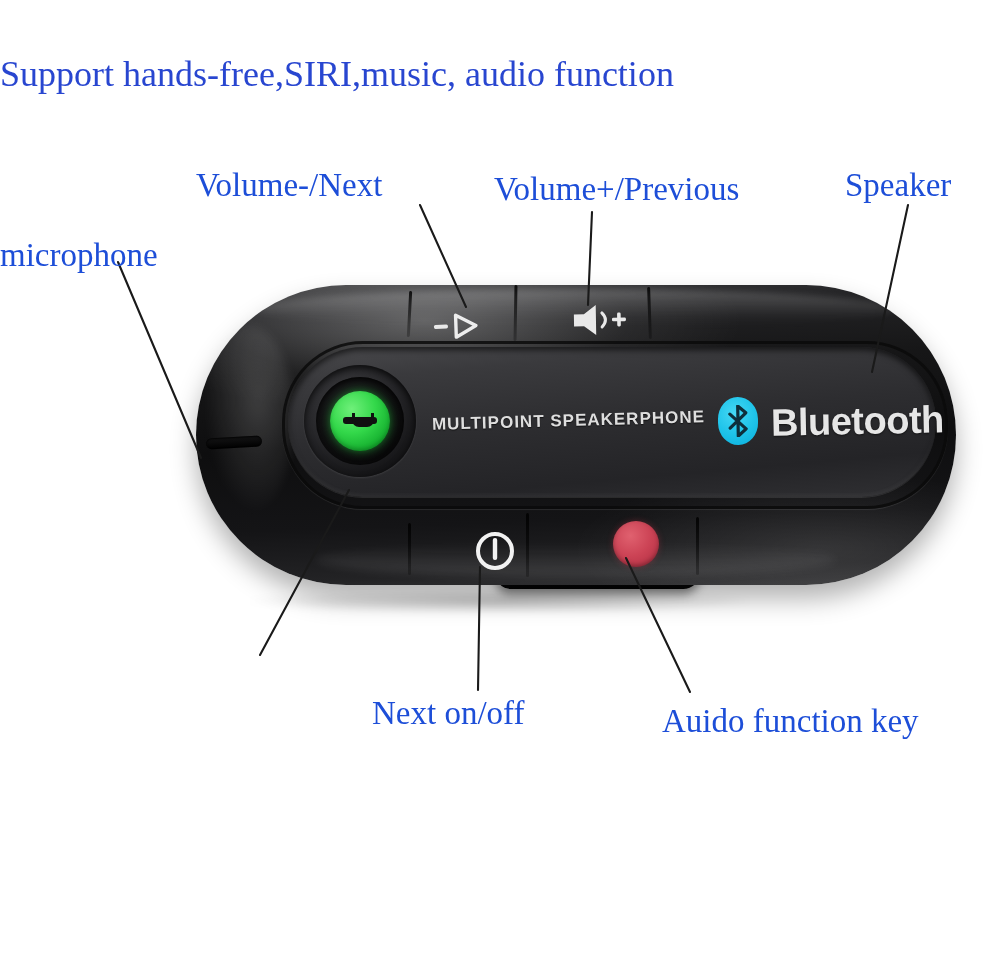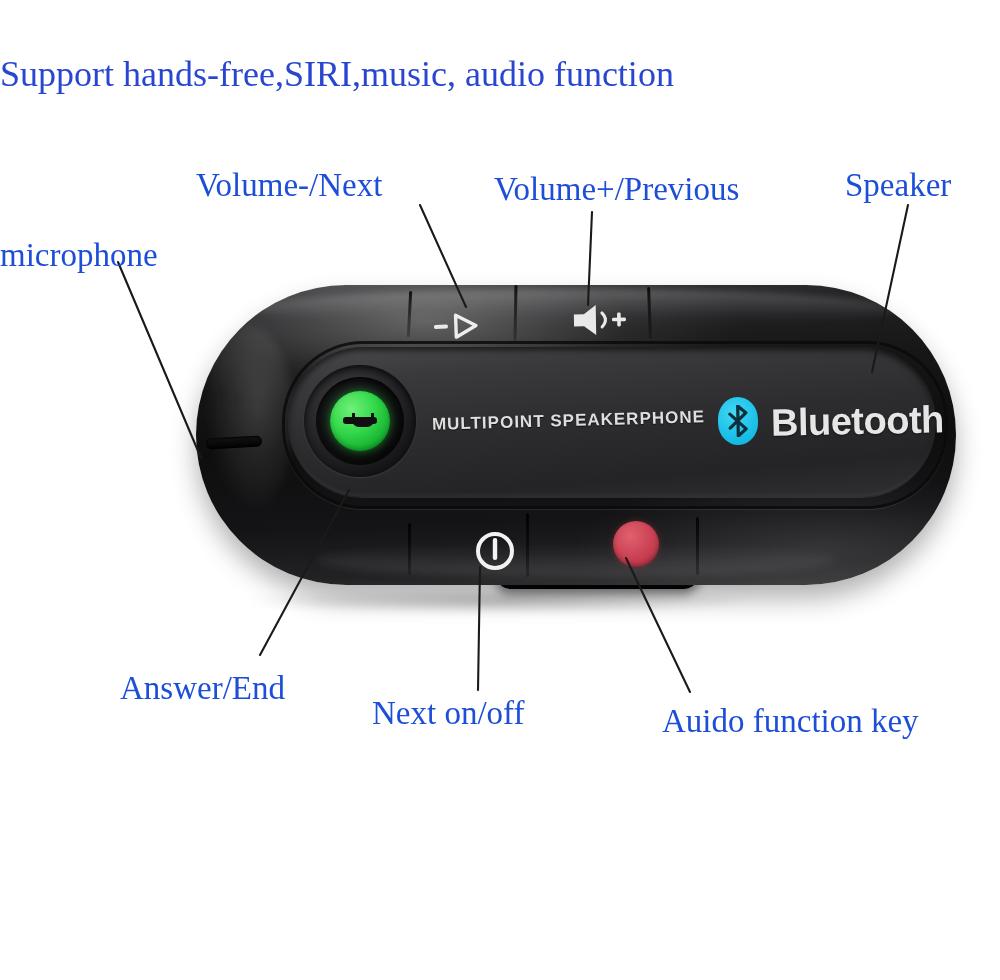--- a/index.html
+++ b/index.html
@@ -382,17 +382,16 @@
       <line x1="480" y1="567" x2="478" y2="690"></line>
 
       <line x1="626" y1="558" x2="690" y2="692"></line>
     </g>
   </svg>
 
   <div class="label lbl-microphone">microphone</div>
   <div class="label lbl-volminus">Volume-/Next</div>
   <div class="label lbl-volplus">Volume+/Previous</div>
   <div class="label lbl-speaker">Speaker</div>
-  <div class="label lbl-answer">Answer/End</div>
   <div class="label lbl-power">Next on/off</div>
   <div class="label lbl-audio">Auido function key</div>
 
 </div>
 
 </body></html>

